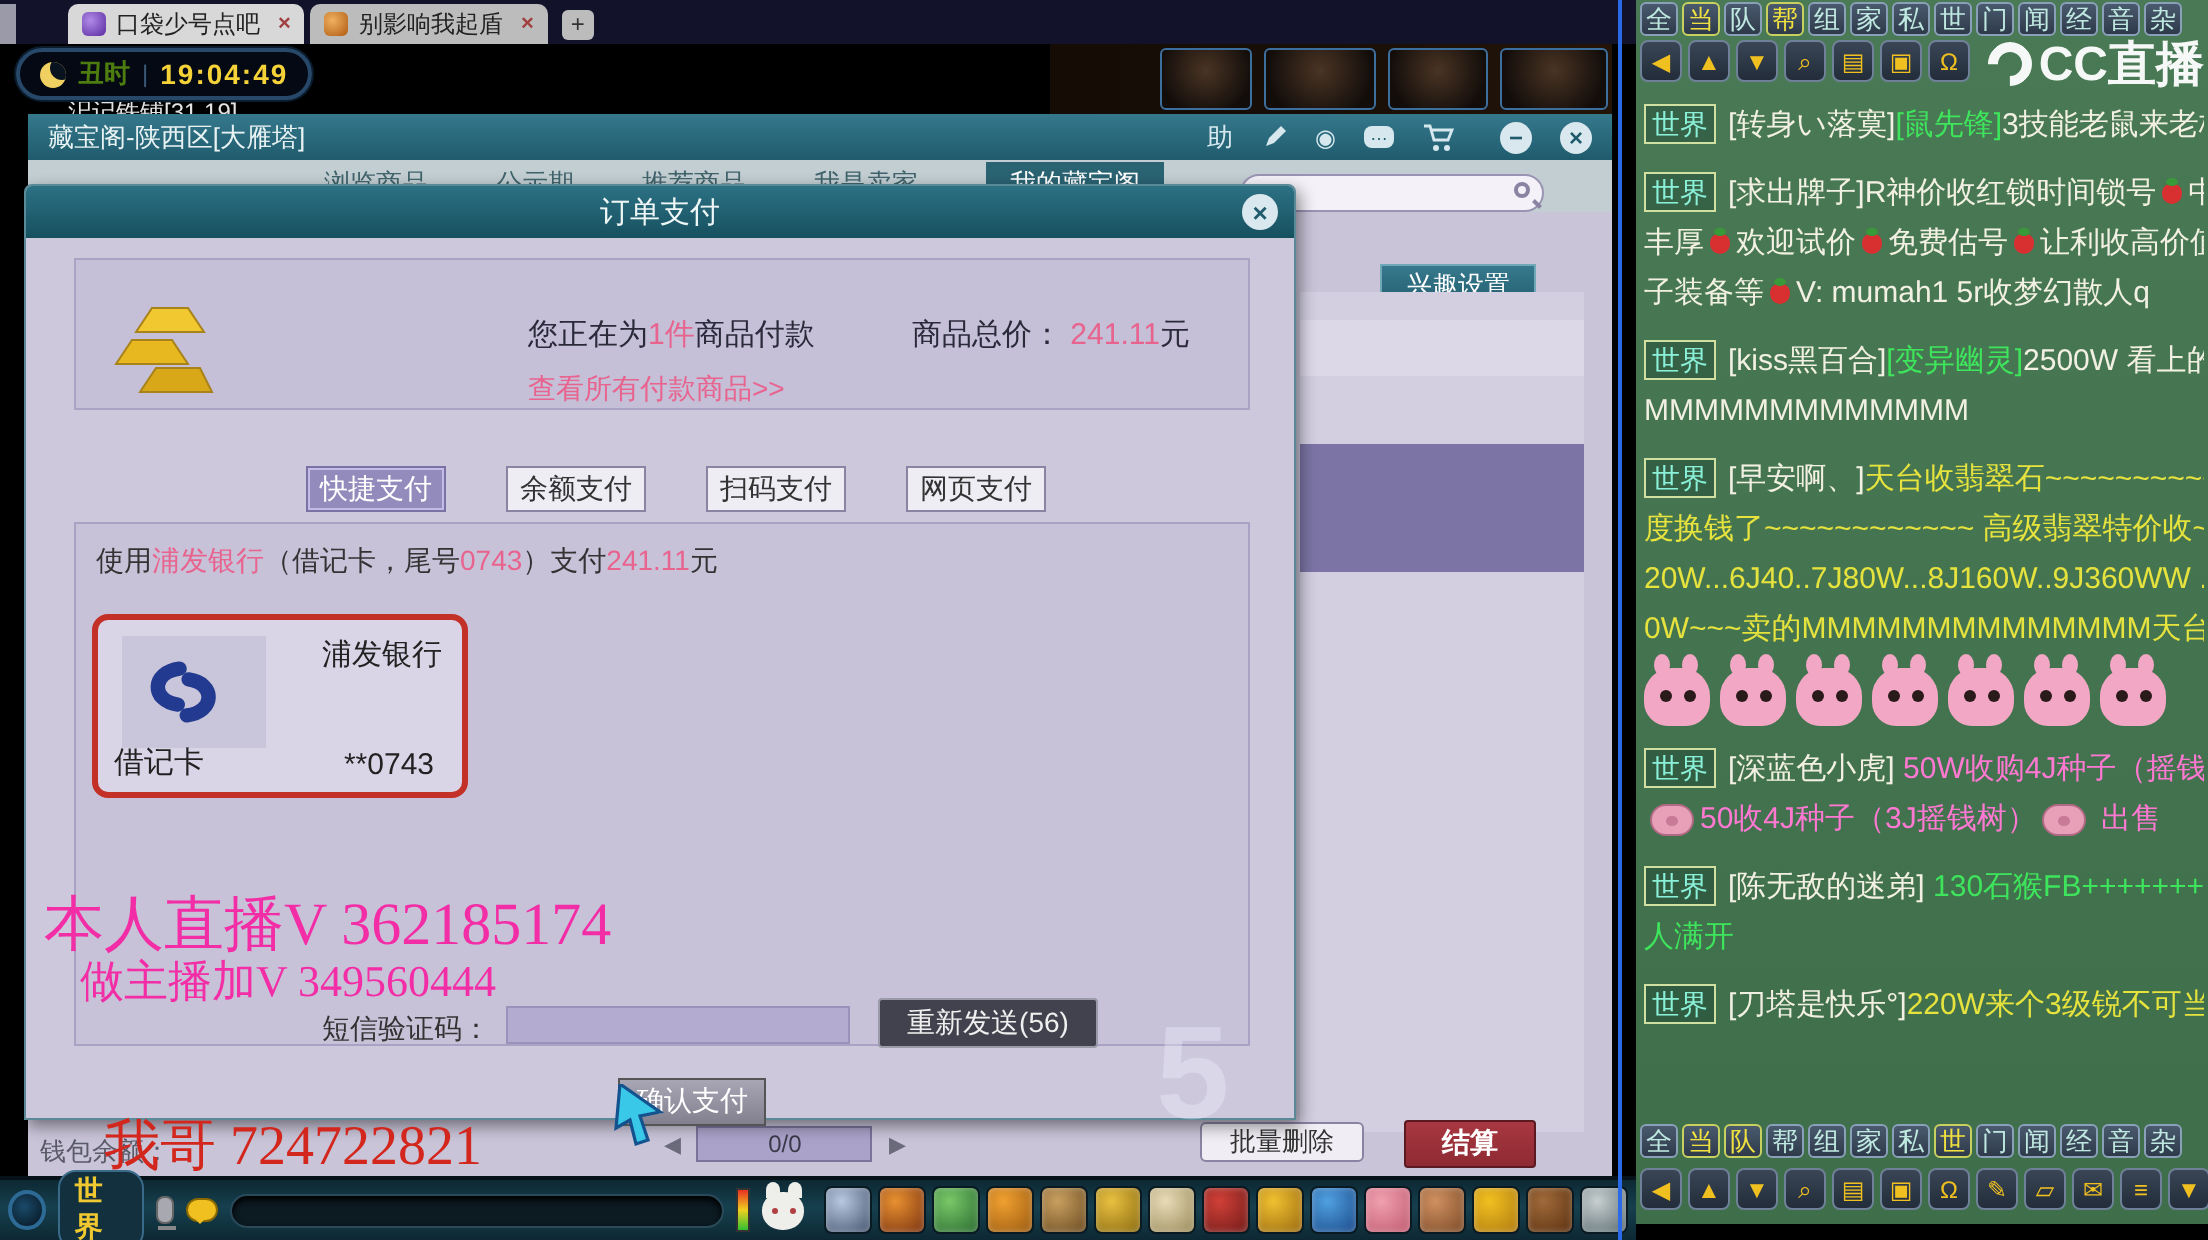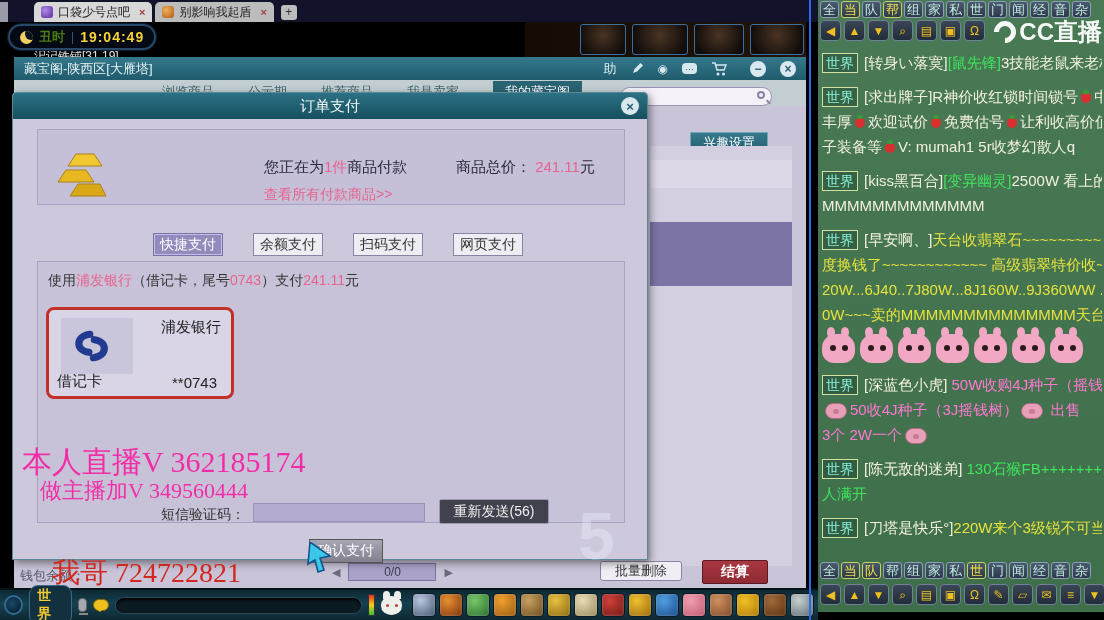--- a/index.html
+++ b/index.html
@@ -378,21 +378,20 @@
               <span class="bunny" data-interactable="false"></span>
               <span class="bunny" data-interactable="false"></span>
               <span class="bunny" data-interactable="false"></span>
               <span class="bunny" data-interactable="false"></span>
             </span>
           </div>
         </div>
         <div class="msg" data-interactable="false">
           <div class="mline" data-interactable="false"><span class="badge" data-interactable="false">世界</span><span class="c-w" data-interactable="false">[深蓝色小虎]</span><span class="c-p" data-interactable="false"> 50W收购4J种子（摇钱树3</span></div>
           <div class="mline" data-interactable="false"><span class="pig" data-interactable="false"></span><span class="c-p" data-interactable="false">50收4J种子（3J摇钱树）</span><span class="pig" data-interactable="false"></span><span class="c-p" data-interactable="false"> 出售</span></div>
-          <div class="mline" data-interactable="false"><span class="c-p" data-interactable="false">3个  2W一个</span><span class="pig" data-interactable="false"></span></div>
         </div>
         <div class="msg" data-interactable="false">
           <div class="mline" data-interactable="false"><span class="badge" data-interactable="false">世界</span><span class="c-w" data-interactable="false">[陈无敌的迷弟]</span><span class="c-g" data-interactable="false"> 130石猴FB+++++++++++</span></div>
           <div class="mline" data-interactable="false"><span class="c-g" data-interactable="false">人满开</span></div>
         </div>
         <div class="msg" data-interactable="false">
           <div class="mline" data-interactable="false"><span class="badge" data-interactable="false">世界</span><span class="c-w" data-interactable="false">[刀塔是快乐°]</span><span class="c-y" data-interactable="false">220W来个3级锐不可当</span></div>
         </div>
       </div>
     <div class="chat-tabs bottom" data-interactable="false">

